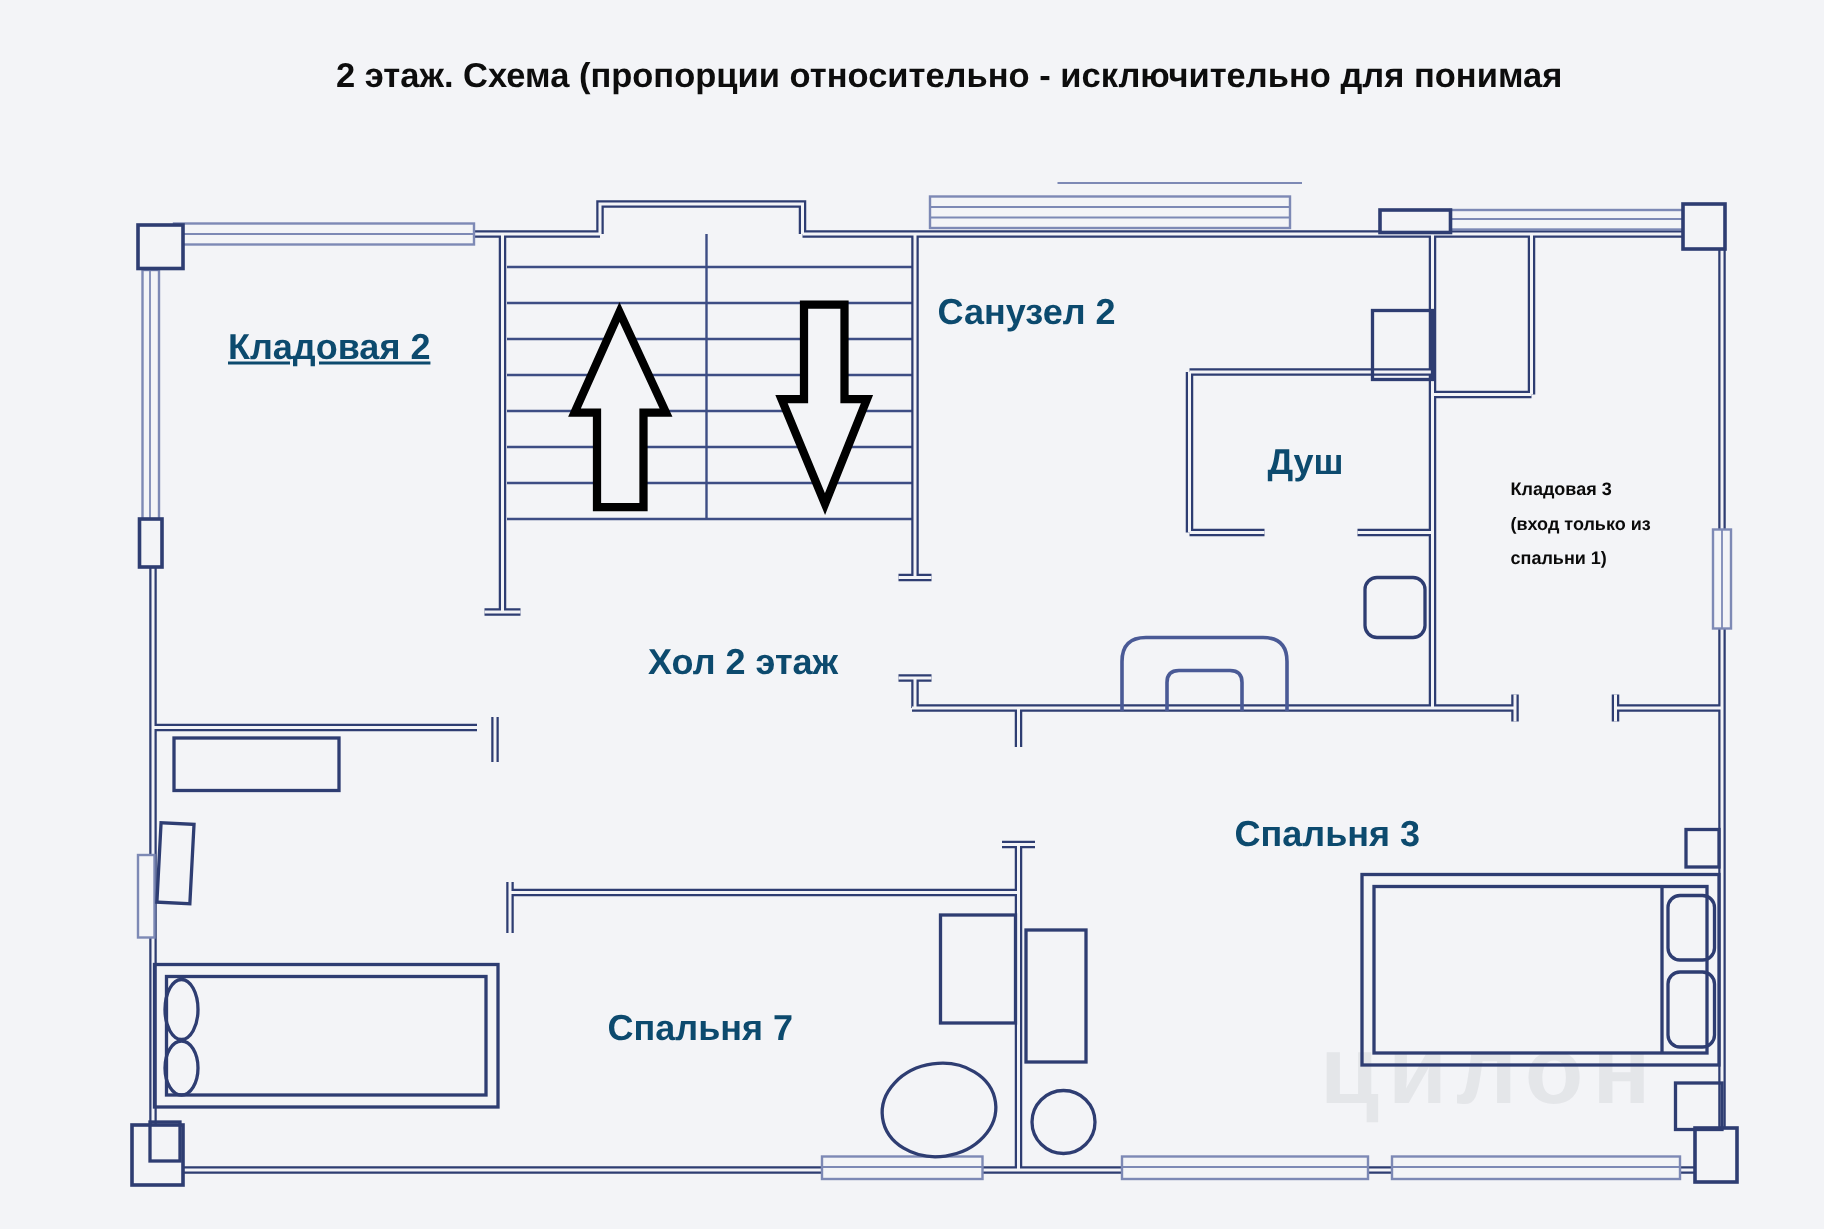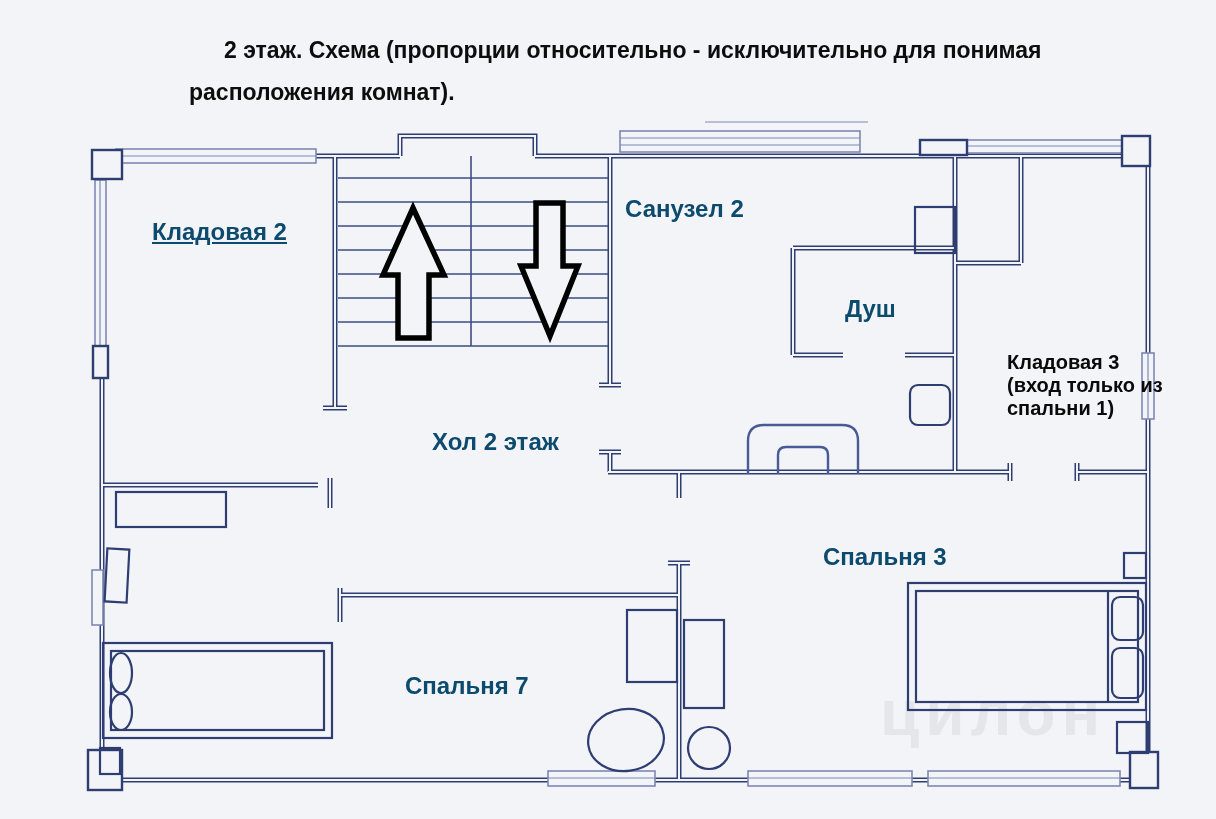--- a/index.html
+++ b/index.html
@@ -15,21 +15,21 @@
   .window-rect{fill:#f3f4f7;stroke:#7d89b5;stroke-width:1.6;}
   .window-line{fill:none;stroke:#7d89b5;stroke-width:1.2;}
   .post{fill:#f3f4f7;stroke:#2e3d72;stroke-width:2.4;}
   .furn{fill:none;stroke:#2e3d72;stroke-width:2.2;}
   .furn-light{fill:none;stroke:#4a5a96;stroke-width:2.4;}
   .arrow{fill:#f3f4f7;stroke:#000000;stroke-width:5.5;stroke-linejoin:miter;}
   .watermark-text{fill:#d9dbdf;opacity:.55;font-size:64px;font-weight:bold;letter-spacing:6px;}
 
   .lbl{position:absolute;color:#0c4a6e;font-weight:bold;font-size:24px;white-space:nowrap;}
   .title-line{position:absolute;color:#0d0d0d;font-weight:bold;font-size:23px;white-space:nowrap;}
-  .note-block{position:absolute;color:#0a0a0a;font-weight:bold;font-size:20px;line-height:23px;white-space:nowrap;margin-top:36px;}
+  .note-block{position:absolute;color:#0a0a0a;font-weight:bold;font-size:12px;line-height:23px;white-space:nowrap;}
 </style>
 </head>
 <body>
 
 <div class="page">
 
   <svg class="plan-svg" width="1216" height="819" viewBox="0 0 1216 819">
 
     <text x="880" y="735" class="watermark-text">цилон</text>
 
@@ -147,21 +147,20 @@
       <rect class="furn" x="106" y="549" width="22" height="53" transform="rotate(3 117 575)"></rect>
     </g>
 
     <g>
       <polygon class="arrow" points="413,208 444,275 429,275 429,338 398,338 398,275 383,275"></polygon>
       <polygon class="arrow" points="536,203 563,203 563,266 578,266 550,336 521,266 536,266"></polygon>
     </g>
   </svg>
 
   <div class="title-line" style="left:204px;top:37px;margin-left:20px;">2 этаж. Схема (пропорции относительно - исключительно для понимая</div>
-  <div class="title-line" style="left:189px;top:79px;">расположения комнат).</div>
 
   <div class="lbl" style="left:152px;top:218px;text-decoration:underline;">Кладовая 2</div>
   <div class="lbl" style="left:625px;top:195px;">Санузел 2</div>
   <div class="lbl" style="left:845px;top:295px;">Душ</div>
   <div class="lbl" style="left:432px;top:428px;text-align:right;">Хол 2 этаж</div>
   <div class="lbl" style="left:823px;top:543px;">Спальня 3</div>
   <div class="lbl" style="left:405px;top:672px;">Спальня 7</div>
 
   <div class="note-block" style="left:1007px;top:315px;">
     <div>Кладовая 3</div>

